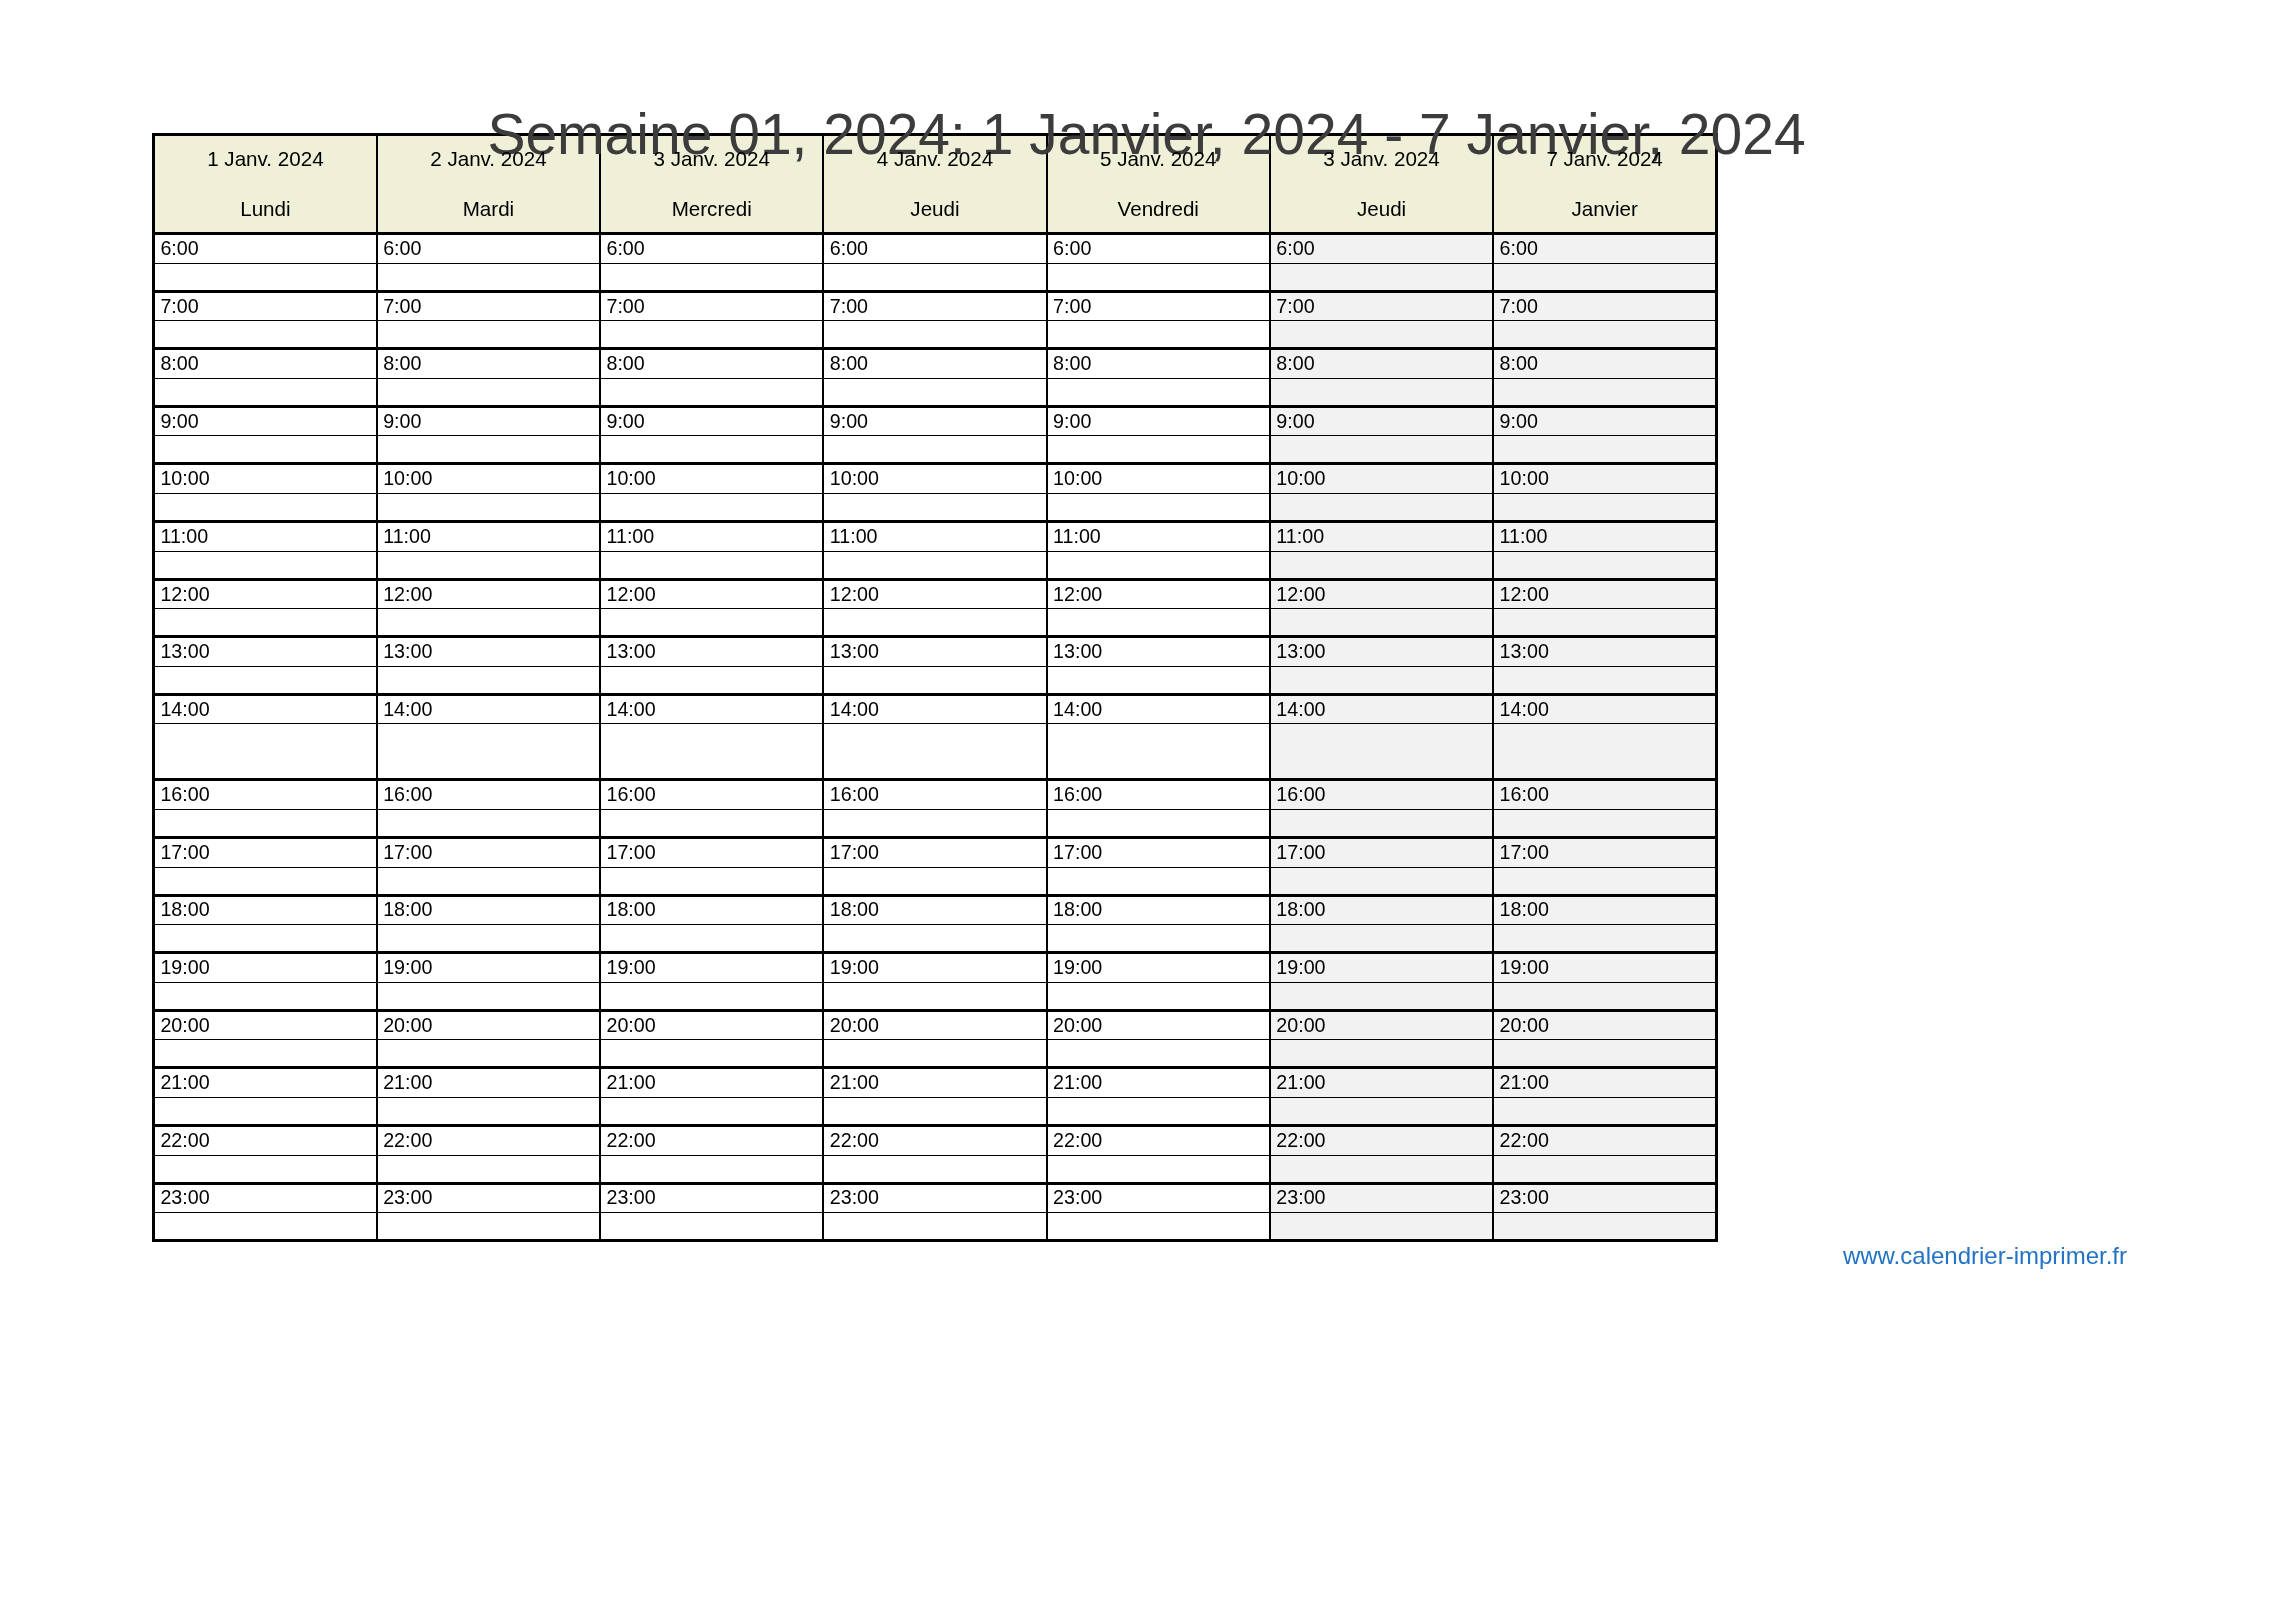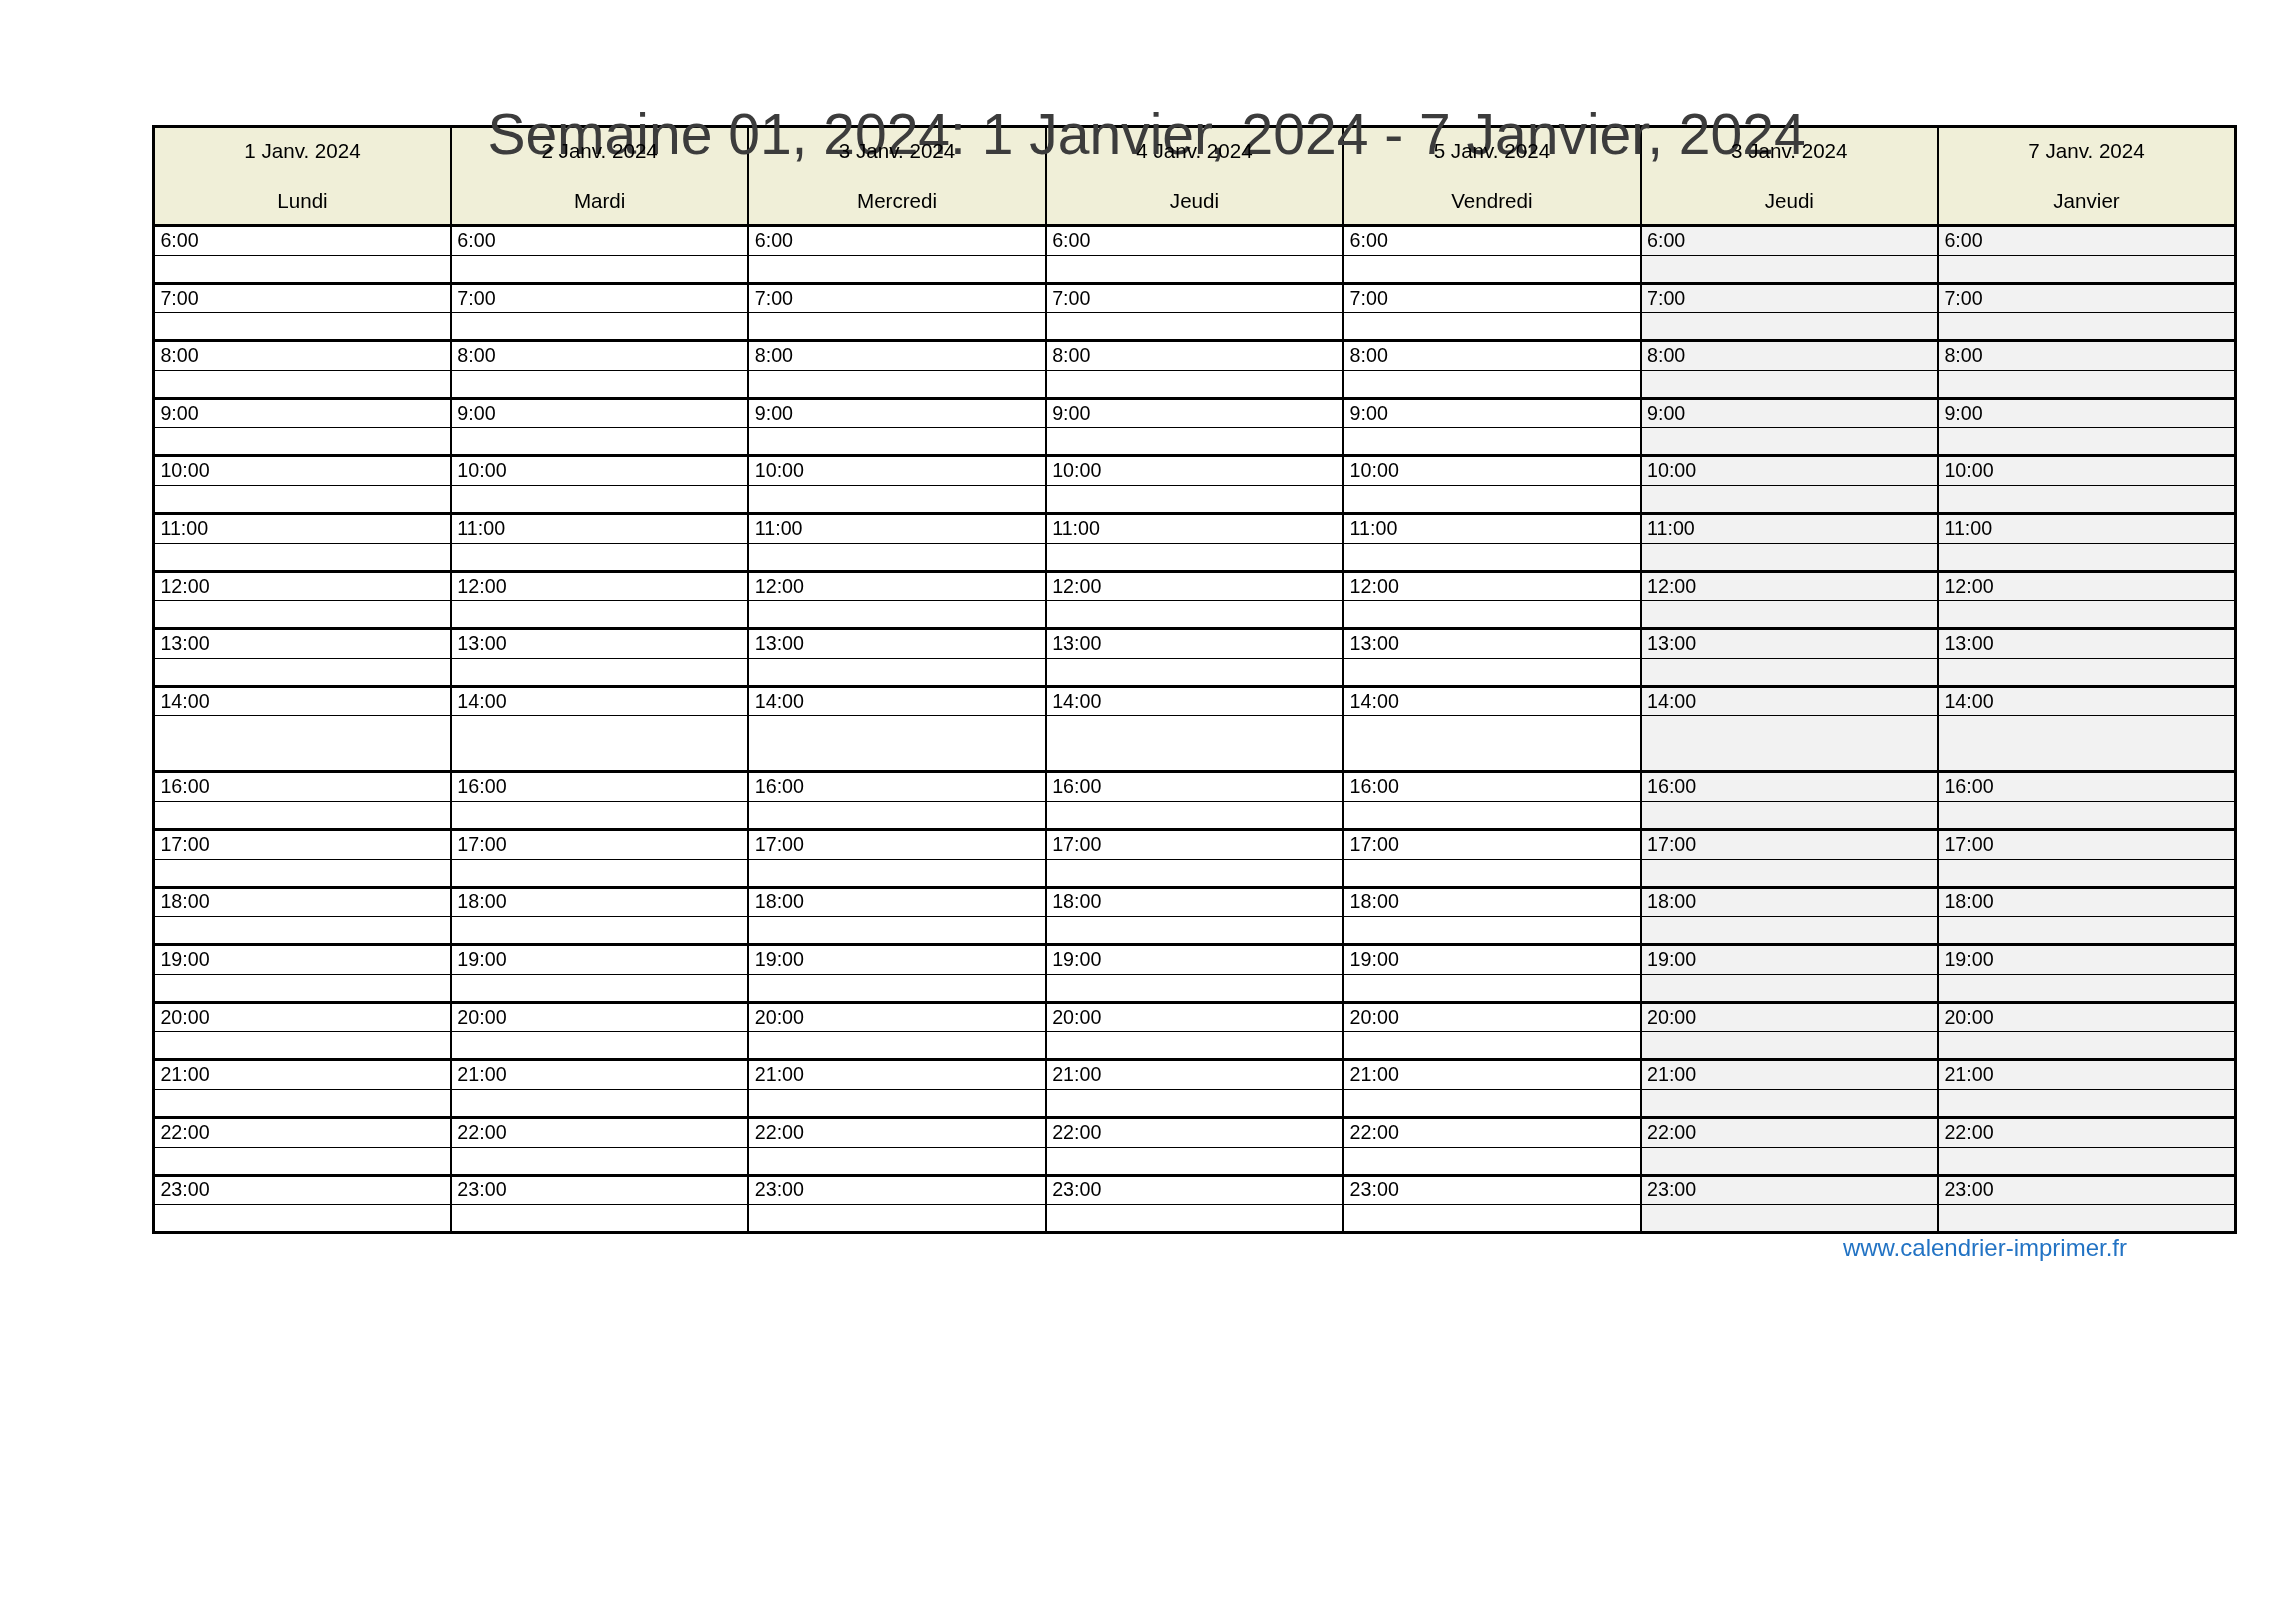--- a/index.html
+++ b/index.html
@@ -33,23 +33,23 @@
     text-align: center;
     font-size: 57px;
     line-height: 1.0;
     font-weight: 400;
     color: var(--title-color);
     letter-spacing: 0px;
   }
   table.week {
     border-collapse: collapse;
     table-layout: fixed;
-    width: 2085px;
+    width: 1566px;
     margin-left: 152px;
-    margin-top: 0;
+    margin-top: 8px;
     border: 3.6px solid var(--border-color);
   }
   table.week th, table.week td {
     border-left: 2.7px solid var(--border-color);
     border-right: 2.7px solid var(--border-color);
     color: var(--cell-text);
   }
   thead th {
     background: var(--header-bg);
     height: 99px;

